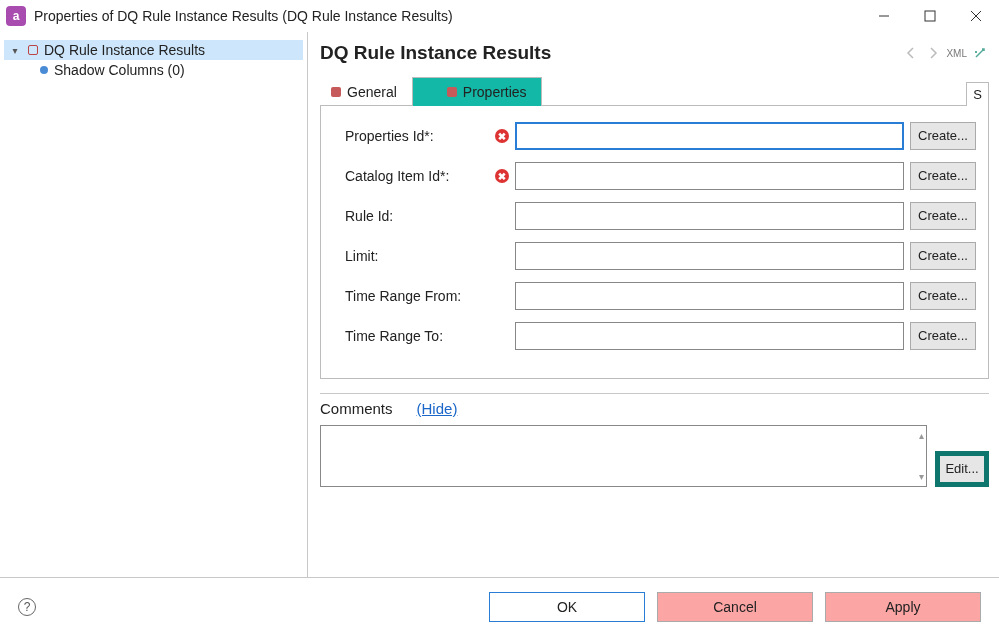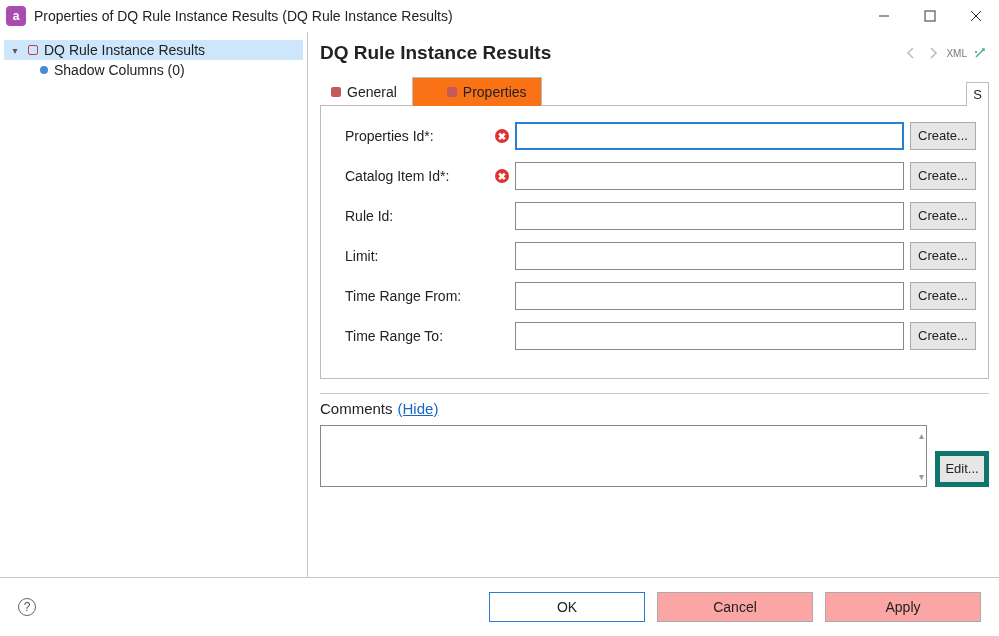--- a/index.html
+++ b/index.html
@@ -20,35 +20,35 @@
 .bullet-red::before { content: ""; position: absolute; inset: 0; border: 1px solid #b44; border-radius: 2px; }
 .tree-child { margin-left: 26px; }
 .main-panel { flex: 1; display: flex; flex-direction: column; padding: 10px 10px 0 12px; min-width: 0; }
 .header-row { display: flex; align-items: center; }
 .header-title { font-size: 19px; font-weight: 700; flex: 1; }
 .hdr-icon { width: 18px; height: 18px; margin-left: 4px; display: flex; align-items: center; justify-content: center; color: #888; }
 .hdr-icon svg { width: 14px; height: 14px; }
 .hdr-xml { font-size: 10px; color: #777; margin-left: 4px; }
 .tabs { display: flex; align-items: flex-end; border-bottom: 1px solid #bcbcbc; margin-top: 12px; position: relative; }
 .tab { padding: 6px 14px 6px 10px; border: 1px solid transparent; border-bottom: none; display: flex; align-items: center; gap: 6px; font-size: 14px; cursor: default; position: relative; top: 1px; }
-.tab.active { border-color: #bcbcbc; background: #f97316; padding-left: 34px; }
+.tab.active { border-color: #bcbcbc; background: #14b8a6; padding-left: 34px; }
 .tab-icon { width: 10px; height: 10px; }
 .tab-icon.red { background: #c65a5a; border-radius: 2px; }
 .tab-icon.blue { background: #4a8bd6; border-radius: 50%; }
 .tabs-right { margin-left: auto; border: 1px solid #bcbcbc; border-bottom: none; padding: 4px 6px; font-size: 13px; background:#fff; top:1px; position:relative;}
 .form-area { border: 1px solid #bcbcbc; border-top: none; padding: 16px 12px 16px 24px; }
 .form-row { display: flex; align-items: center; margin-bottom: 12px; }
 .form-label { width: 150px; font-size: 14px; }
 .err-icon { width: 14px; height: 14px; border-radius: 50%; background: #d33; color: #fff; font-size: 10px; font-weight: bold; display: flex; align-items: center; justify-content: center; margin-right: 6px; }
 .err-spacer { width: 20px; }
 .text-input { flex: 1; height: 28px; border: 1px solid #888; padding: 0 6px; font-size: 13px; }
 .text-input.focus { border-color: #2a7dd4; outline: none; box-shadow: 0 0 0 1px #2a7dd4 inset; }
 .create-btn { width: 66px; height: 28px; margin-left: 6px; background: #e6e6e6; border: 1px solid #aaa; font-size: 13px; text-align: center; line-height: 26px; }
 .divider { border-top: 1px solid #c8c8c8; margin-top: 14px; }
-.comments-hdr { display: flex; align-items: center; gap: 5px; font-size: 15px; padding: 6px 0 8px 0; }
+.comments-hdr { display: flex; align-items: center; gap: 24px; font-size: 15px; padding: 6px 0 8px 0; }
 .hide-link { color: #1a66c9; text-decoration: underline; cursor: pointer; }
 .comments-row { display: flex; align-items: stretch; gap: 8px; margin-bottom: 4px;}
 .comments-box { flex: 1; height: 62px; border: 1px solid #888; position: relative; }
 .scroll-arrows { position: absolute; right: 2px; top: 4px; display: flex; flex-direction: column; justify-content: space-between; height: 52px; color: #999; font-size: 10px; }
 .edit-btn { width: 54px; height: 36px; align-self: flex-end; background: #e6e6e6; border: 5px solid #0f766e; font-size: 13px; text-align: center; line-height: 26px; }
 .footer { border-top: 1px solid #c8c8c8; padding: 14px 18px; display: flex; align-items: center; }
 .help-icon { width: 18px; height: 18px; border: 1.5px solid #666; border-radius: 50%; display: flex; align-items: center; justify-content: center; font-size: 12px; color: #555; }
 .footer-spacer { flex: 1; }
 .footer-btn { width: 156px; height: 30px; margin-left: 12px; background: #fca5a5; border: 1px solid #aaa; font-size: 14px; text-align: center; line-height: 28px; }
 .footer-btn.primary { border-color: #2a7dd4; background: #fff; }

